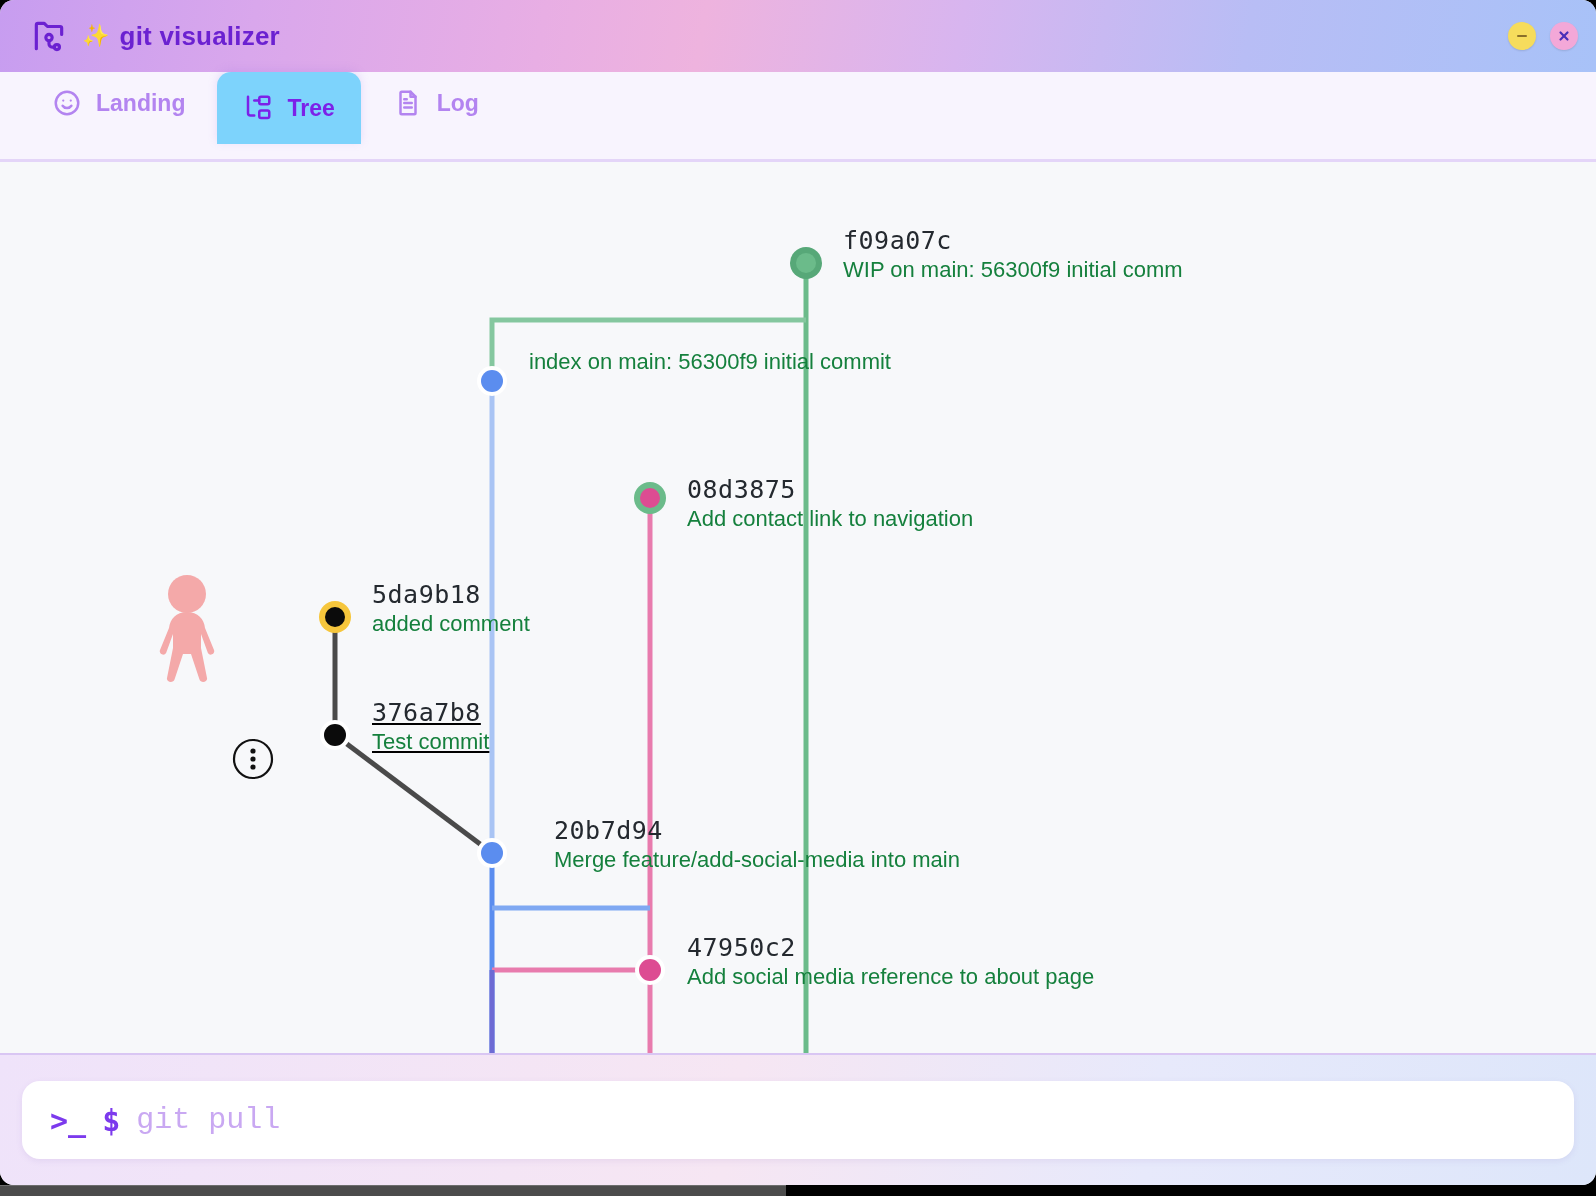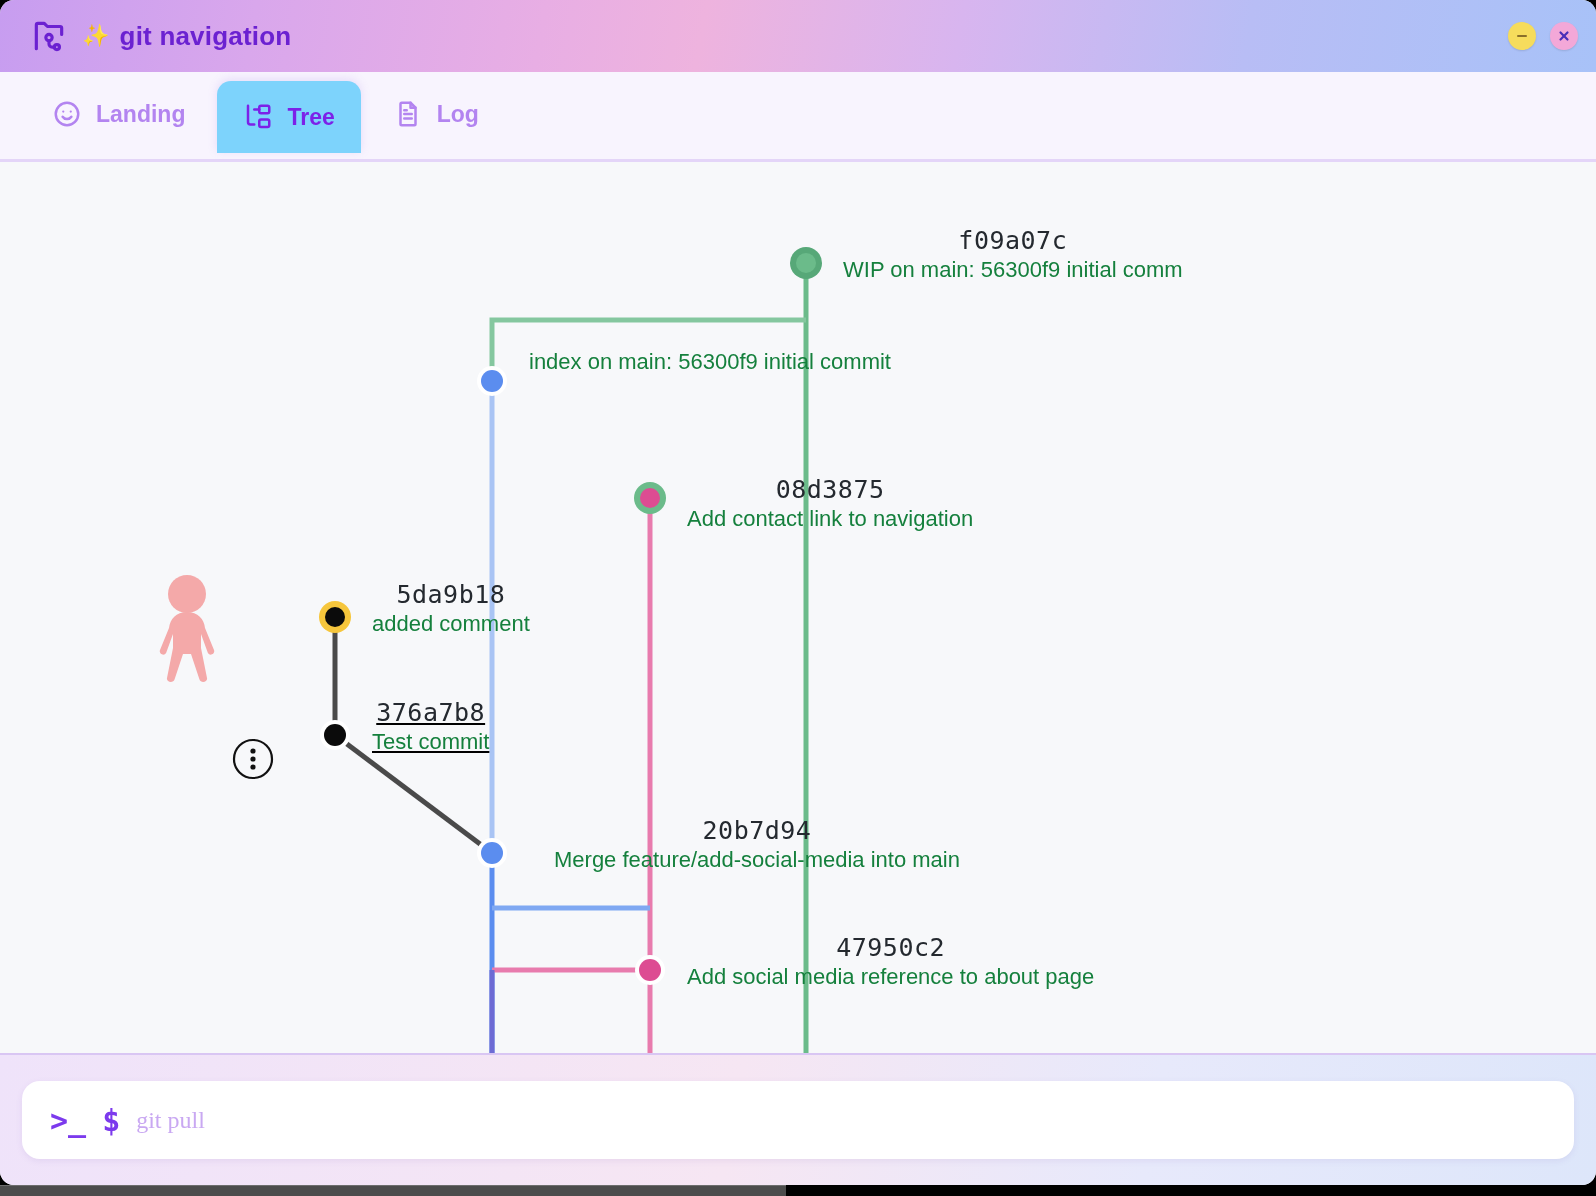--- a/index.html
+++ b/index.html
@@ -60,21 +60,21 @@
   .wbtn.close { background: #F3A8D8; }
   .wbtn svg { display: block; }
 
   
   .tabbar {
     position: relative;
     height: 90px;
     background: #F8F4FE;
     border-bottom: 3px solid #E4D5F8;
     display: flex;
-    align-items: center;
+    align-items: flex-start;
     padding-left: 26px;
     gap: 6px;
   }
   .tab {
     display: flex; align-items: center; gap: 14px;
     height: 62px;
     padding: 0 26px;
     border-radius: 14px 14px 0 0;
     font-size: 23px; font-weight: bold;
     color: #B384F0;
@@ -103,21 +103,20 @@
   }
   #graph { position: absolute; left: 0; top: 0; }
   .label-layer { position: absolute; left: 0; top: 0; width: 100%; height: 100%; }
   .commit-label { position: absolute; white-space: nowrap; }
   .commit-sha {
     font-family: "DejaVu Sans Mono", monospace;
     font-size: 25px;
     color: #24292F;
     letter-spacing: .5px;
     line-height: 1.05;
-    text-align: center;
   }
   .commit-msg {
     font-size: 22px;
     color: #15803d;
     line-height: 1.45;
   }
 
   
   .terminal {
     position: absolute;
@@ -142,22 +141,22 @@
   .term-prompt-icon {
     font-family: "DejaVu Sans Mono", monospace;
     font-size: 30px; font-weight: bold; color: #7C3AED;
   }
   .term-dollar {
     font-family: "DejaVu Sans Mono", monospace;
     font-size: 30px; font-weight: bold; color: #7C3AED;
   }
   .term-field {
     flex: 1;
-    font-family: Liberation Serif, serif;
-    font-size: 24px;
+    font-family: Liberation Mono, monospace;
+    font-size: 30px;
     color: #C9A8F2;
     border: none; outline: none; background: transparent;
   }
   .term-field::placeholder { color: #C9A8F2; opacity: 1; }
 
   
   .hscroll {
     position: absolute;
     left: 0; bottom: 0;
     width: 1596px; height: 11px;
@@ -183,21 +182,21 @@
         <span>
           <svg class="app-icon" viewBox="0 0 24 24" fill="none" stroke="#6B21D1" stroke-width="2" stroke-linecap="round" stroke-linejoin="round">
             <path d="M4 20V5a1 1 0 0 1 1-1h4l2 2h8a1 1 0 0 1 1 1v4"></path>
             <circle cx="12" cy="13" r="2"></circle>
             <circle cx="17" cy="19" r="1.6"></circle>
             <path d="M12 15v2a2 2 0 0 0 2 2h1.4"></path>
           </svg>
         </span>
         <div class="title-text">
           <span class="sparkle">✨</span>
-          <span>git navigation</span>
+          <span>git visualizer</span>
         </div>
       </div>
       <div class="win-ctrls">
         <button class="wbtn min">
           <svg width="14" height="14" viewBox="0 0 14 14">
             <line x1="3" y1="7" x2="11" y2="7" stroke="#8a6f2a" stroke-width="2" stroke-linecap="round"></line>
           </svg>
         </button>
         <button class="wbtn close">
           <svg width="14" height="14" viewBox="0 0 14 14">

